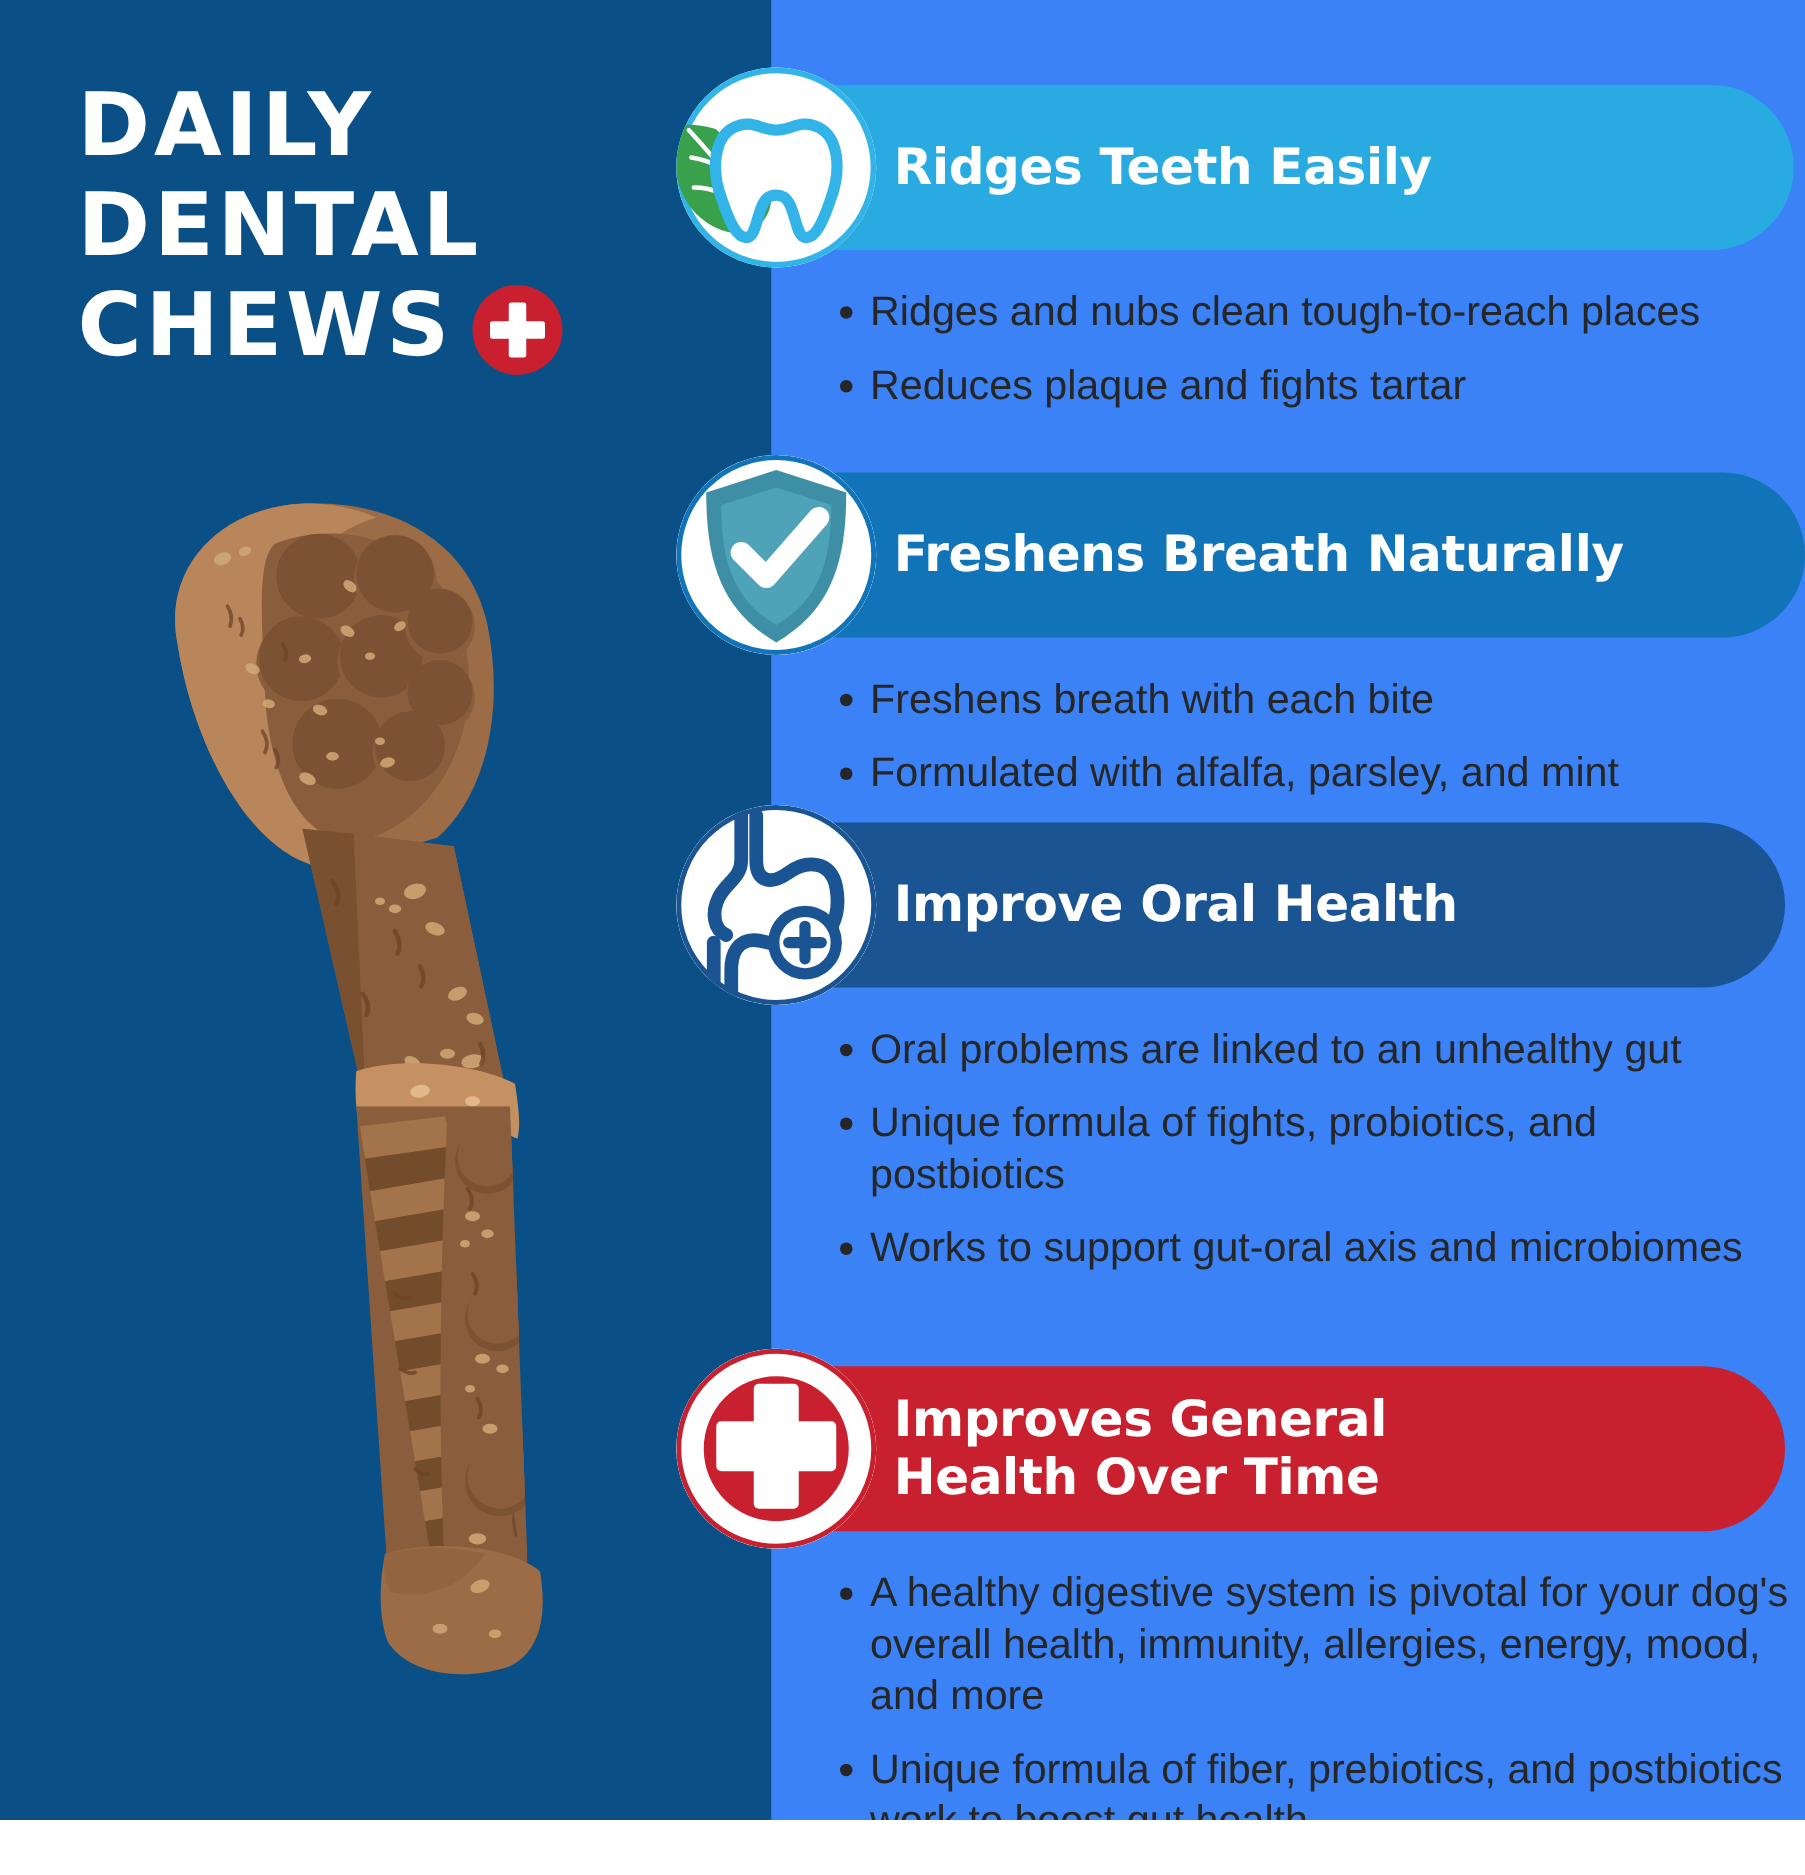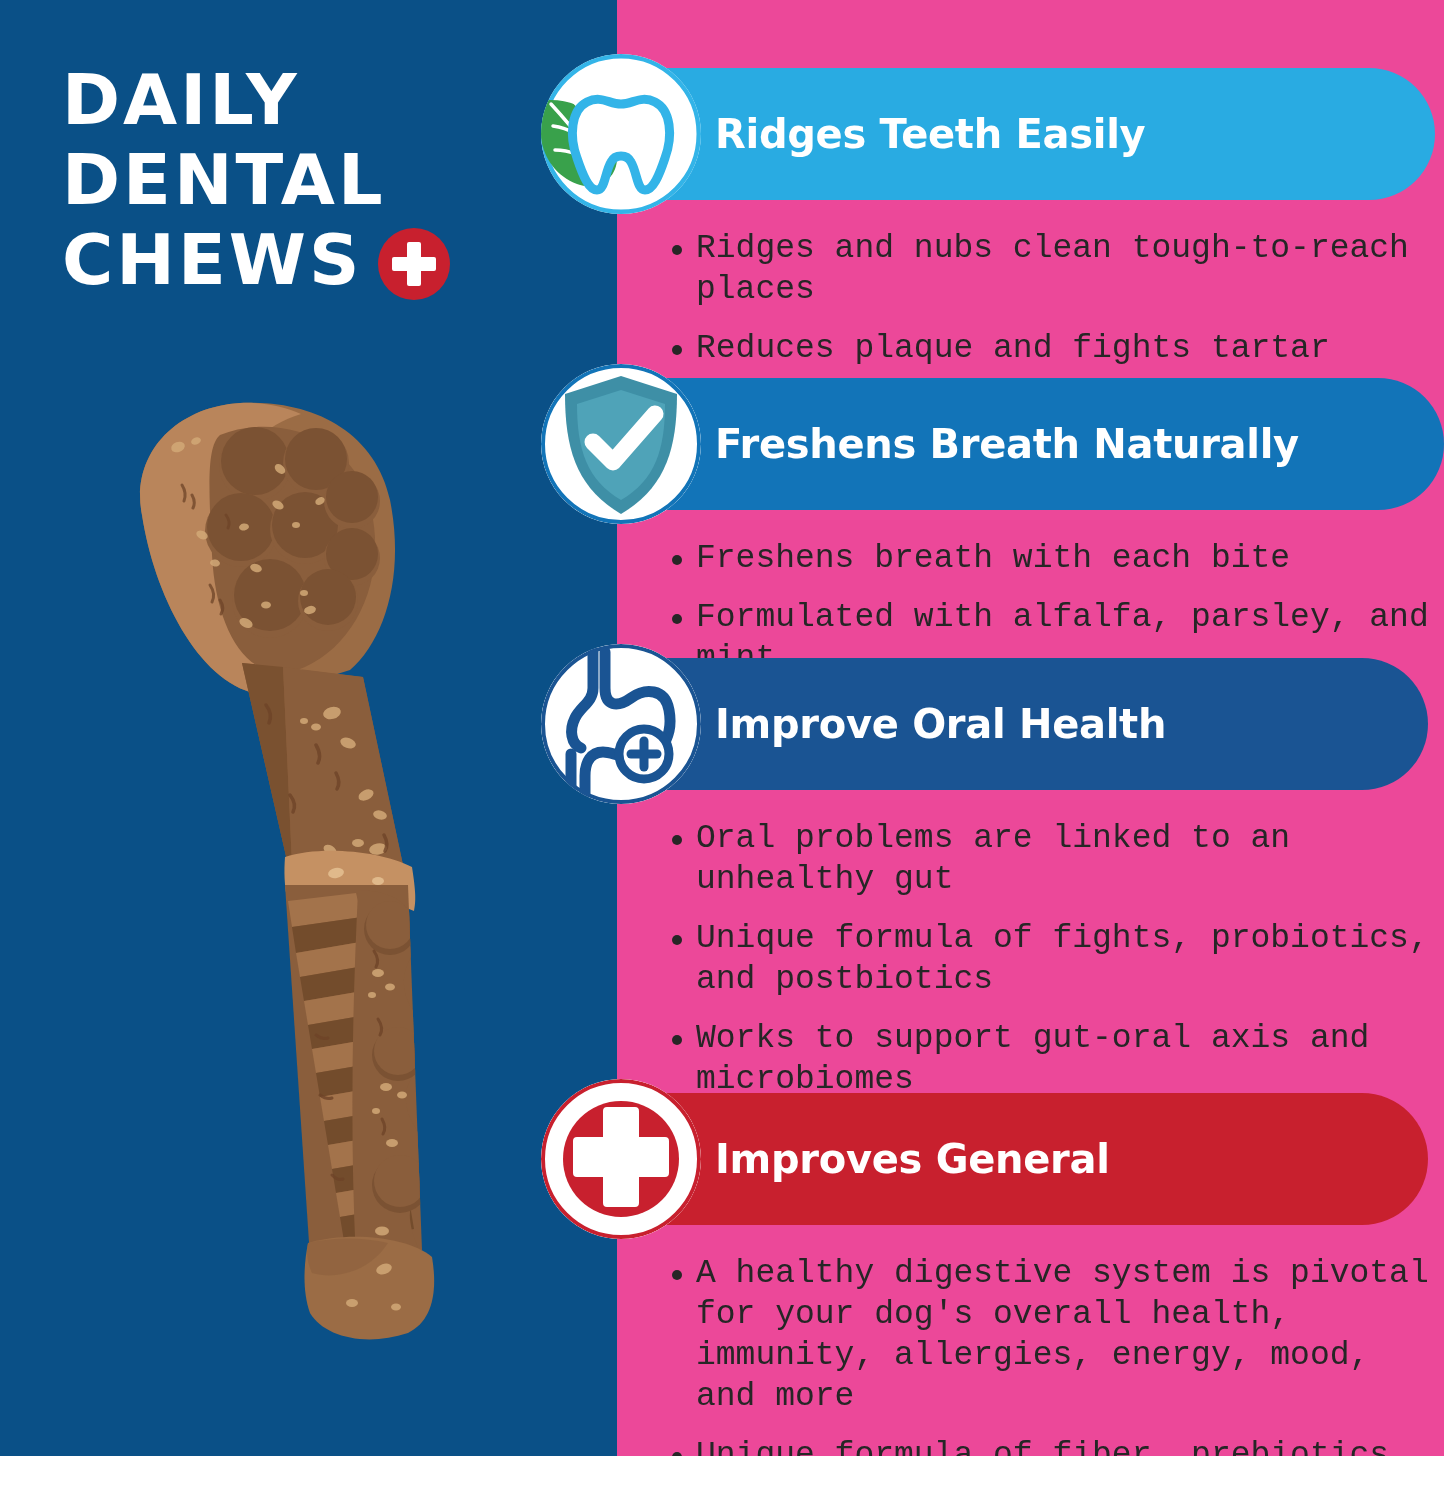--- a/index.html
+++ b/index.html
@@ -8,21 +8,21 @@
     background: #ffffff;
   }
   body {
     font-family: "Liberation Sans", sans-serif;
   }
   #poster {
     position: relative;
     width: 1444px;
     height: 1456px;
     overflow: hidden;
-    background: #ec4899;
+    background: #3b82f6;
   }
   
   .left-panel {
     position: absolute;
     left: 0;
     top: 0;
     width: 617px;
     height: 1500px;
     background: #0A5087;
   }
@@ -141,21 +141,20 @@
     flex: 0 0 auto;
     width: 10px;
     height: 10px;
     border-radius: 50%;
     background: #262626;
     margin-top: 17px;
     margin-right: 14px;
   }
   .bullet-text {
     flex: 1 1 auto;
-    font-family: Liberation Mono, monospace;
   }
 </style>
 </head>
 <body>
 
 <div id="poster">
 
   <div class="left-panel"></div>
 
   <div class="logo-block">
@@ -435,20 +434,21 @@
         <span class="bullet-dot"></span>
         <span class="bullet-text">Works to support gut-oral axis and microbiomes</span>
       </div>
     </div>
   </div>
 
   <div class="feature" style="top:1085px;">
     <div class="banner" style="top:8px; width:831px; background:#C8202E;">
       <div class="banner-title">
         <div>Improves General</div>
+        <div>Health Over Time</div>
       </div>
     </div>
     <div class="icon-badge" style="top:-6px;">
       <svg viewBox="0 0 160 160" width="160" height="160" xmlns="http://www.w3.org/2000/svg">
         <circle cx="80" cy="80" r="78" fill="#FFFFFF" stroke="#C8202E" stroke-width="4"></circle>
         <circle cx="80" cy="80" r="58" fill="#C8202E"></circle>
         <path d="M66,32 L94,32 L94,62 L124,62 L124,94 L94,94 L94,124
                  L66,124 L66,94 L36,94 L36,62 L66,62 Z" fill="#FFFFFF" stroke="#FFFFFF" stroke-width="8" stroke-linejoin="round"></path>
       </svg>
     </div>

